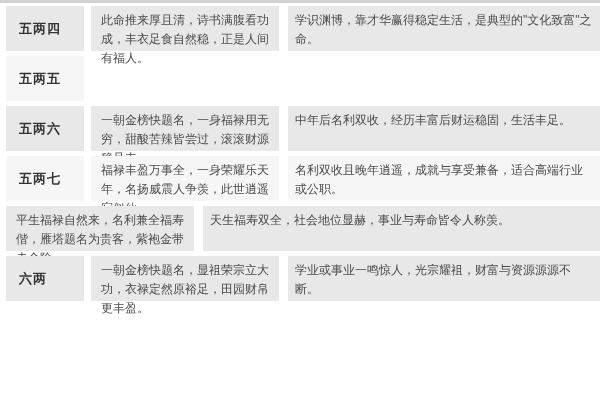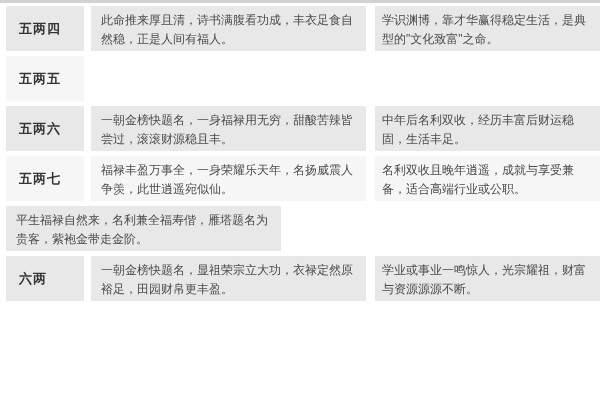--- a/index.html
+++ b/index.html
@@ -32,21 +32,21 @@
     margin-right: 7px;
     display: flex;
     align-items: center;
     padding-left: 13px;
     font-size: 13px;
     font-weight: bold;
     color: #333333;
     letter-spacing: 1px;
   }
   .verse-cell {
-    width: 275px;
+    width: 188px;
     margin-right: 9px;
     padding: 5px 8px 0 10px;
     font-size: 12px;
     line-height: 19px;
     color: #4a4a4a;
   }
   .meaning-cell {
     flex: 1;
     padding: 5px 6px 0 7px;
     font-size: 12px;
@@ -80,20 +80,21 @@
   </div>
 
   <div class="row even">
     <div class="cell label-cell">五两七</div>
     <div class="cell verse-cell">福禄丰盈万事全，一身荣耀乐天年，名扬威震人争羡，此世逍遥宛似仙。</div>
     <div class="cell meaning-cell">名利双收且晚年逍遥，成就与享受兼备，适合高端行业或公职。</div>
   </div>
 
   <div class="row odd">
     <div class="cell verse-cell">平生福禄自然来，名利兼全福寿偕，雁塔题名为贵客，紫袍金带走金阶。</div>
+    <div class="cell meaning-cell">天生福寿双全，社会地位显赫，事业与寿命皆令人称羡。</div>
   </div>
 
 
   <div class="row odd">
     <div class="cell label-cell">六两</div>
     <div class="cell verse-cell">一朝金榜快题名，显祖荣宗立大功，衣禄定然原裕足，田园财帛更丰盈。</div>
     <div class="cell meaning-cell">学业或事业一鸣惊人，光宗耀祖，财富与资源源源不断。</div>
   </div>
 
 

